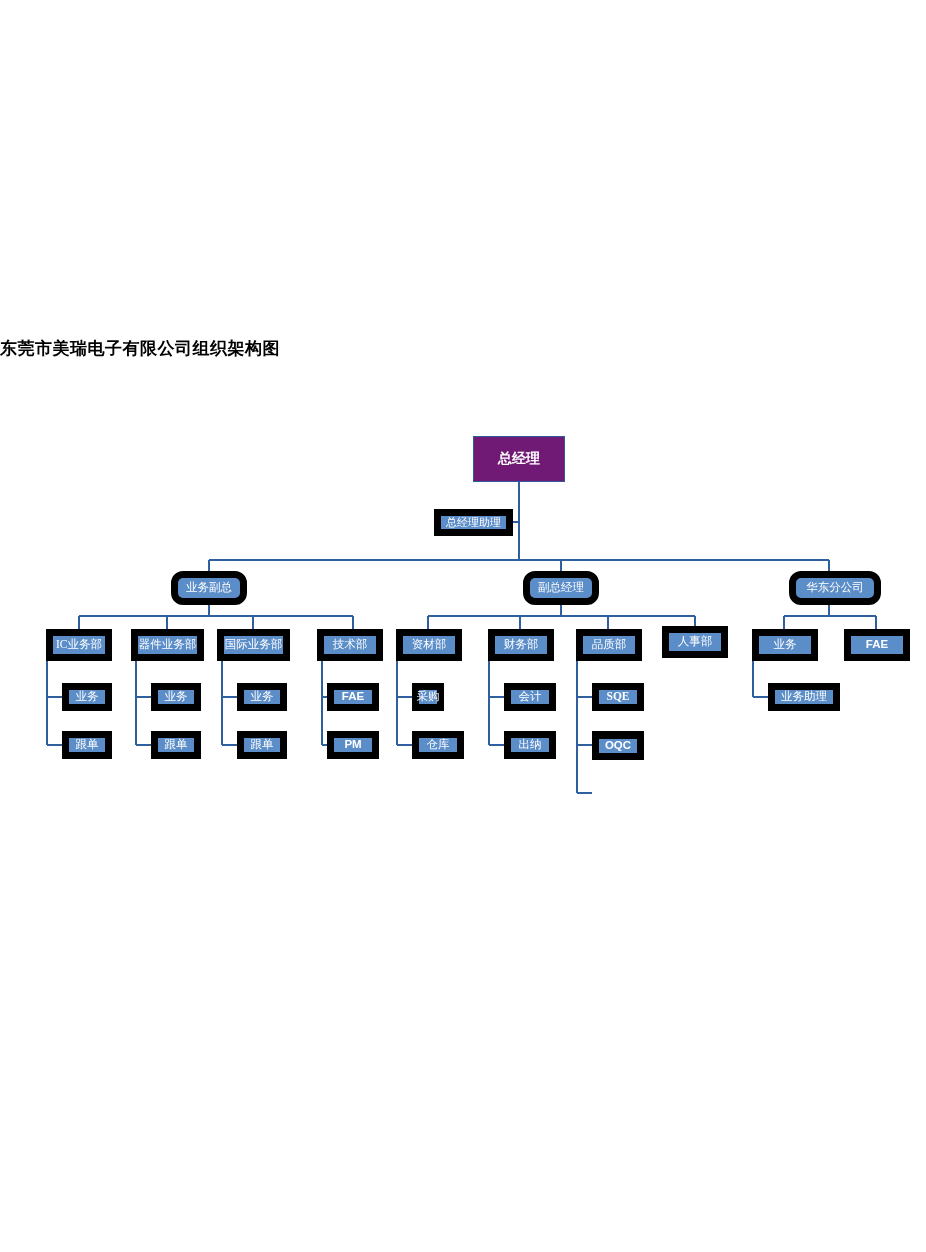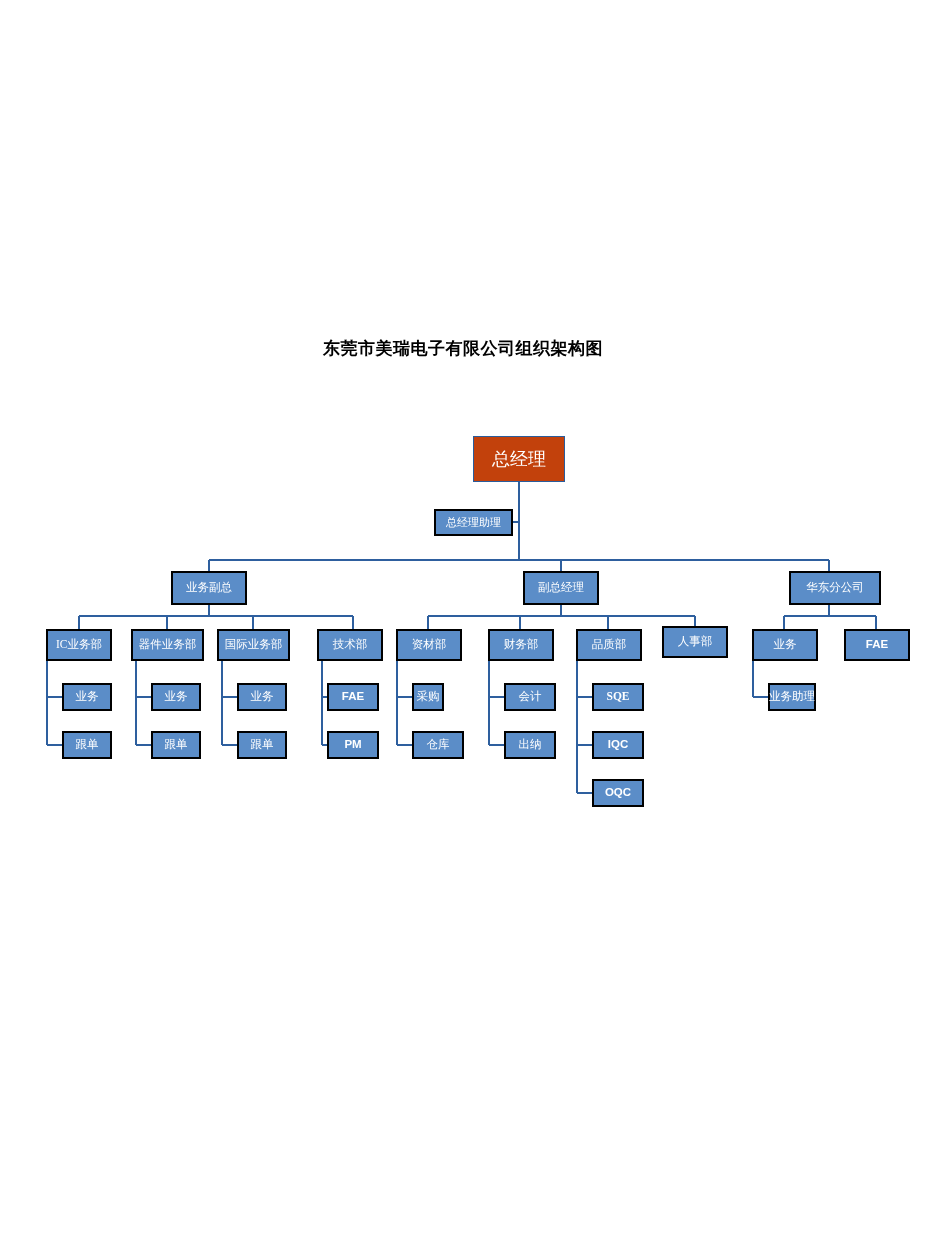--- a/index.html
+++ b/index.html
@@ -18,53 +18,53 @@
     position: absolute;
     left: 0; top: 0;
     width: 926px;
     height: 1252px;
   }
   #title {
     position: absolute;
     left: 0;
     top: 337px;
     width: 926px;
-    text-align: center;
+    text-align: left;
     font-family: Liberation Serif, serif;
     font-size: 17px;
     font-weight: bold;
     color: #000000;
     letter-spacing: 0.5px;
   }
   .node {
     position: absolute;
     box-sizing: border-box;
     background: #5b8dc8;
-    border: 2px solid #000000;
+    border: 7px solid #000000;
     color: #ffffff;
     display: flex;
     align-items: center;
     justify-content: center;
     text-align: center;
     font-family: "Liberation Serif", "DejaVu Serif", serif;
     line-height: 1;
     white-space: nowrap;
   }
   .node.latin {
     font-family: "Liberation Sans", "DejaVu Sans", sans-serif;
     font-weight: bold;
     font-size: 11px;
   }
   .node.root {
-    font-size: 18px;
-    font-weight: normal;
-    background: #c2410c;
+    font-size: 14px;
+    font-weight: bold;
+    background: #701a75;
     border: 1px solid #2a5c9b;
   }
-  .node.lvl2 { font-size: 11.5px; }
+  .node.lvl2 { font-size: 11.5px; border-radius: 12px; }
   .node.dept { font-size: 11.5px; }
   .node.leaf { font-size: 11.5px; }
   .node.assist { font-size: 11px; }
   svg line, svg path { stroke: #2e5f9e; stroke-width: 2; fill: none; }
 </style>
 </head>
 <body>
 
 <svg id="chart-canvas" viewBox="0 0 926 1252" xmlns="http://www.w3.org/2000/svg">
 
@@ -163,15 +163,15 @@
 <div class="node leaf latin" style="left:327px; top:731px; width:52px; height:28px;">PM</div>
 
 <div class="node leaf" style="left:412px; top:683px; width:32px; height:28px;">采购</div>
 <div class="node leaf" style="left:412px; top:731px; width:52px; height:28px;">仓库</div>
 
 <div class="node leaf" style="left:504px; top:683px; width:52px; height:28px;">会计</div>
 <div class="node leaf" style="left:504px; top:731px; width:52px; height:28px;">出纳</div>
 
 <div class="node leaf latin" style="left:592px; top:683px; width:52px; height:28px;font-family:Liberation Serif, serif;">SQE</div>
 <div class="node leaf latin" style="left:592px; top:731px; width:52px; height:28px;">IQC</div>
-<div class="node leaf latin" style="left:592px; top:779px; width:52px; height:28px;">OQC</div>
+<div class="node leaf latin" style="left:592px; top:732px; width:52px; height:28px;">OQC</div>
 
-<div class="node leaf" style="left:768px; top:683px; width:48px; height:28px;">业务助理</div>
+<div class="node leaf" style="left:768px; top:683px; width:72px; height:28px;">业务助理</div>
 
 </body></html>

